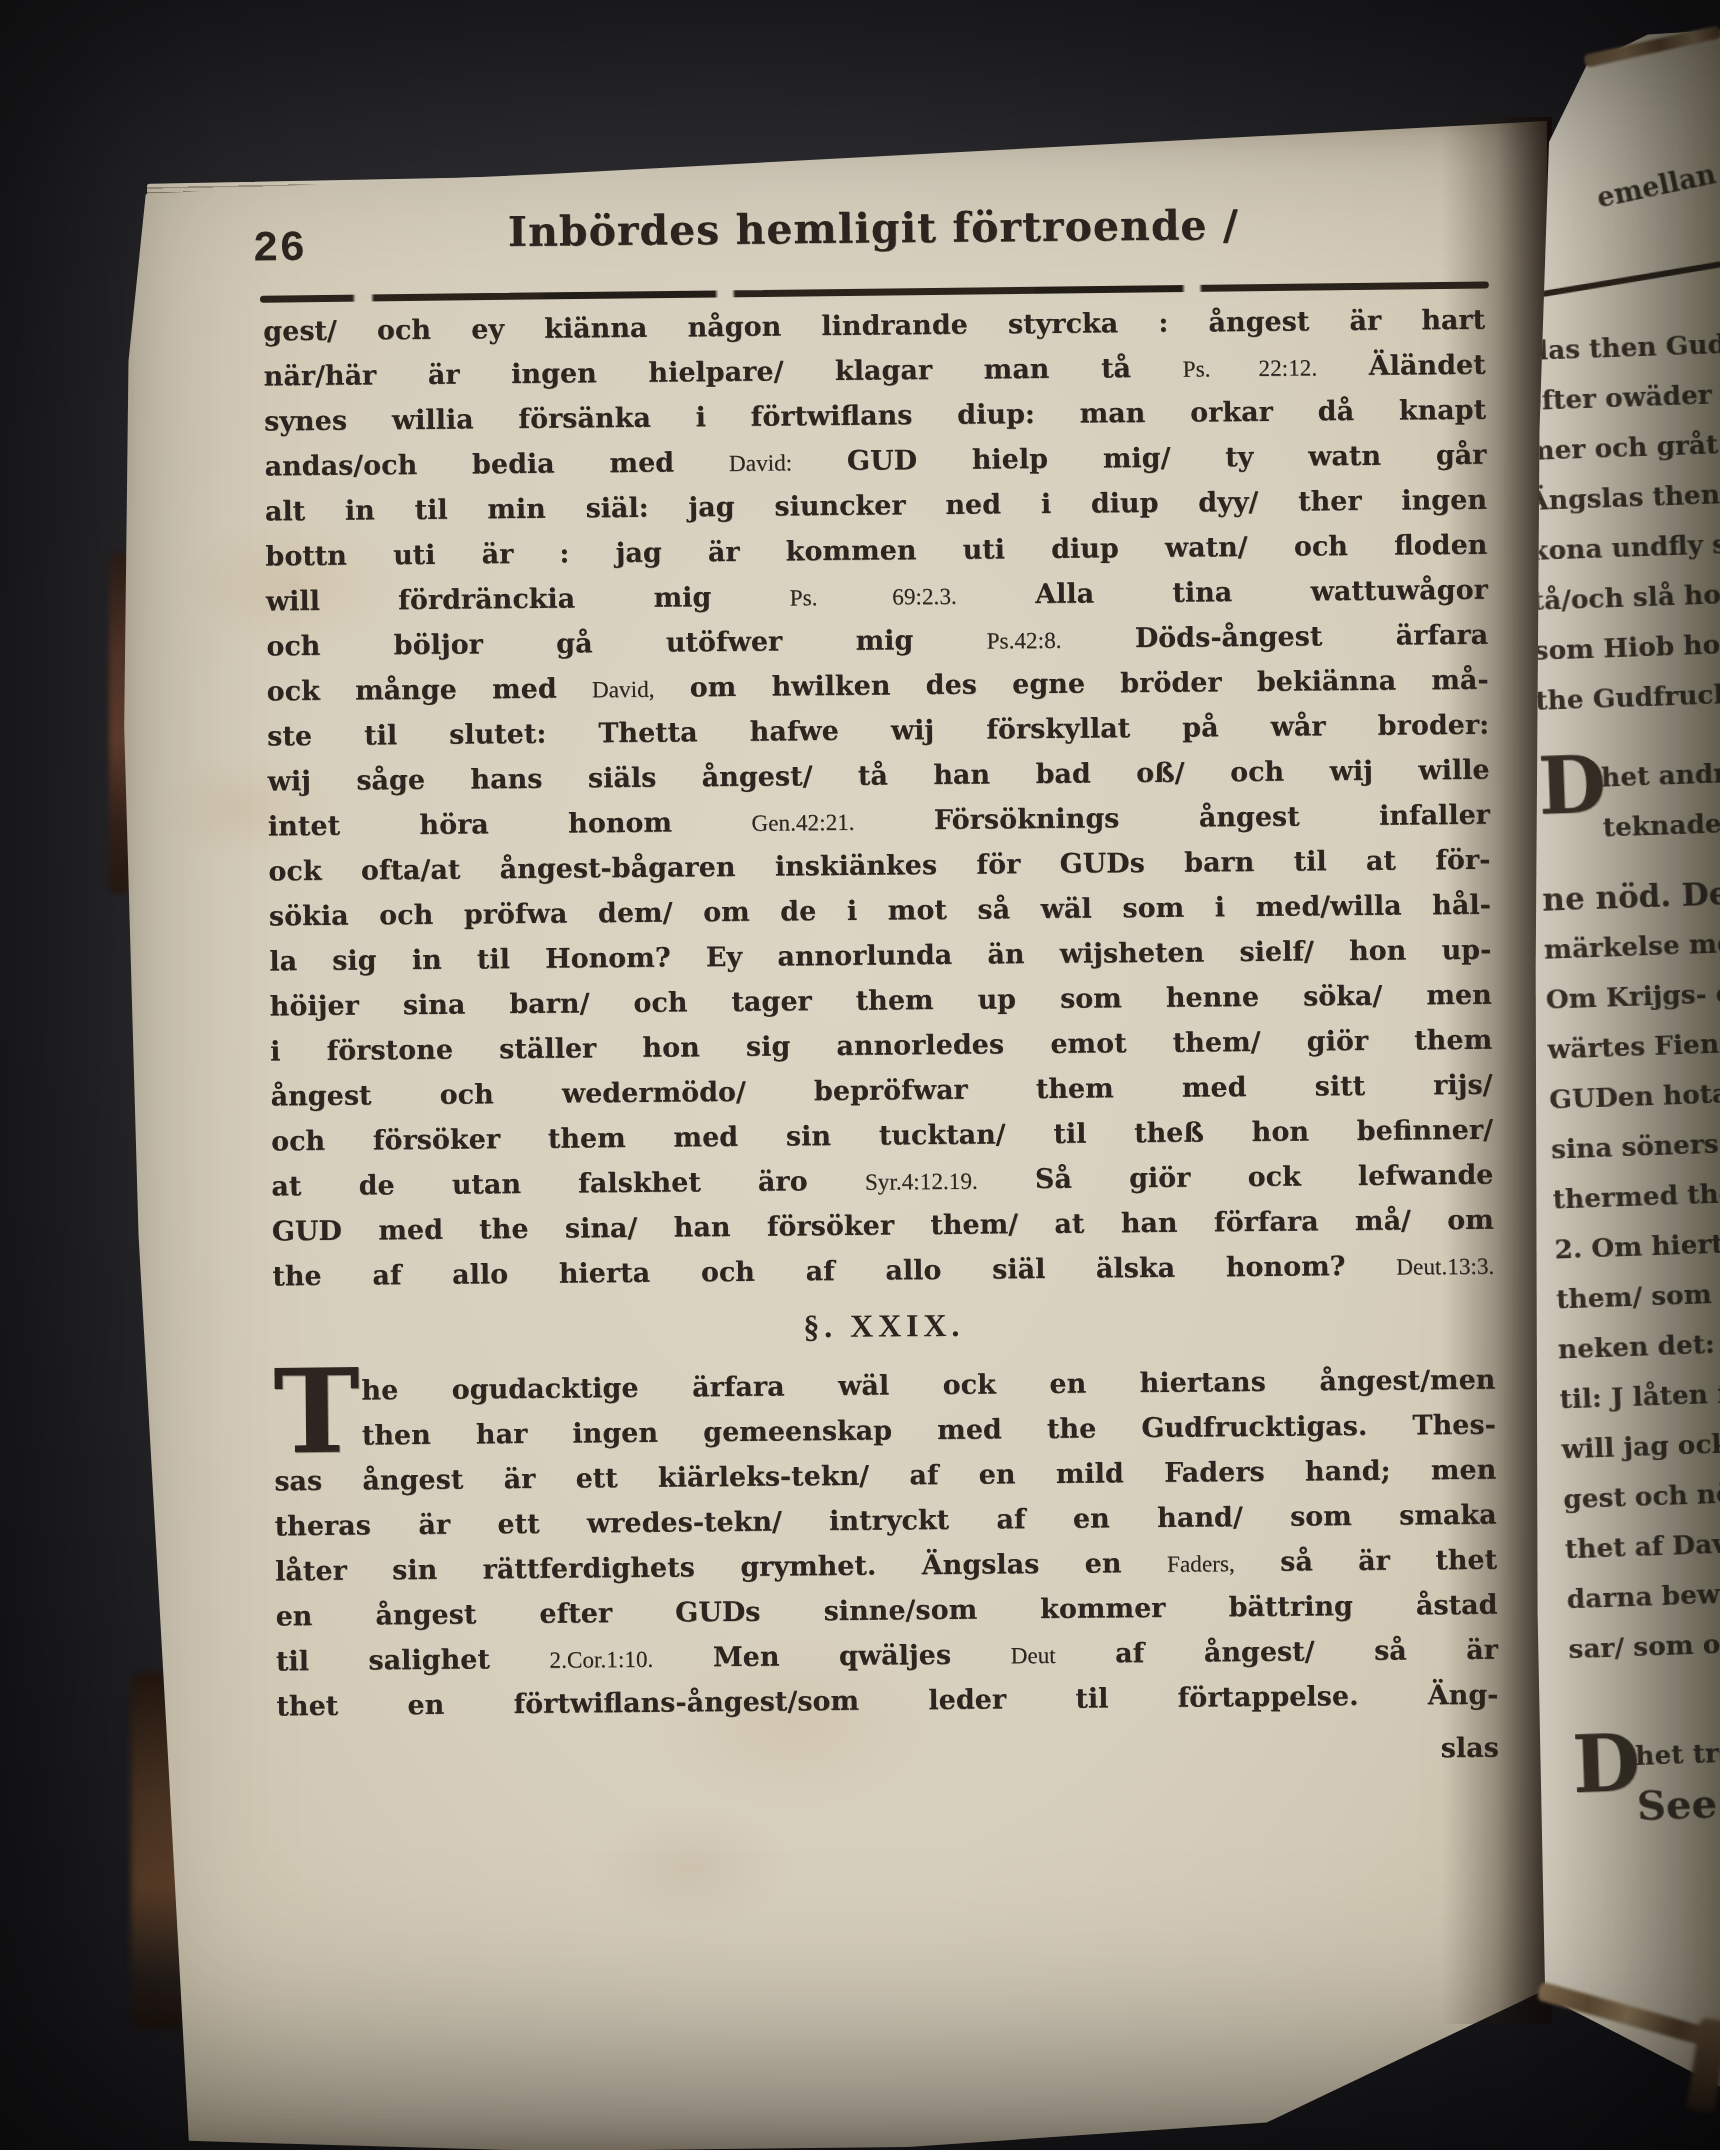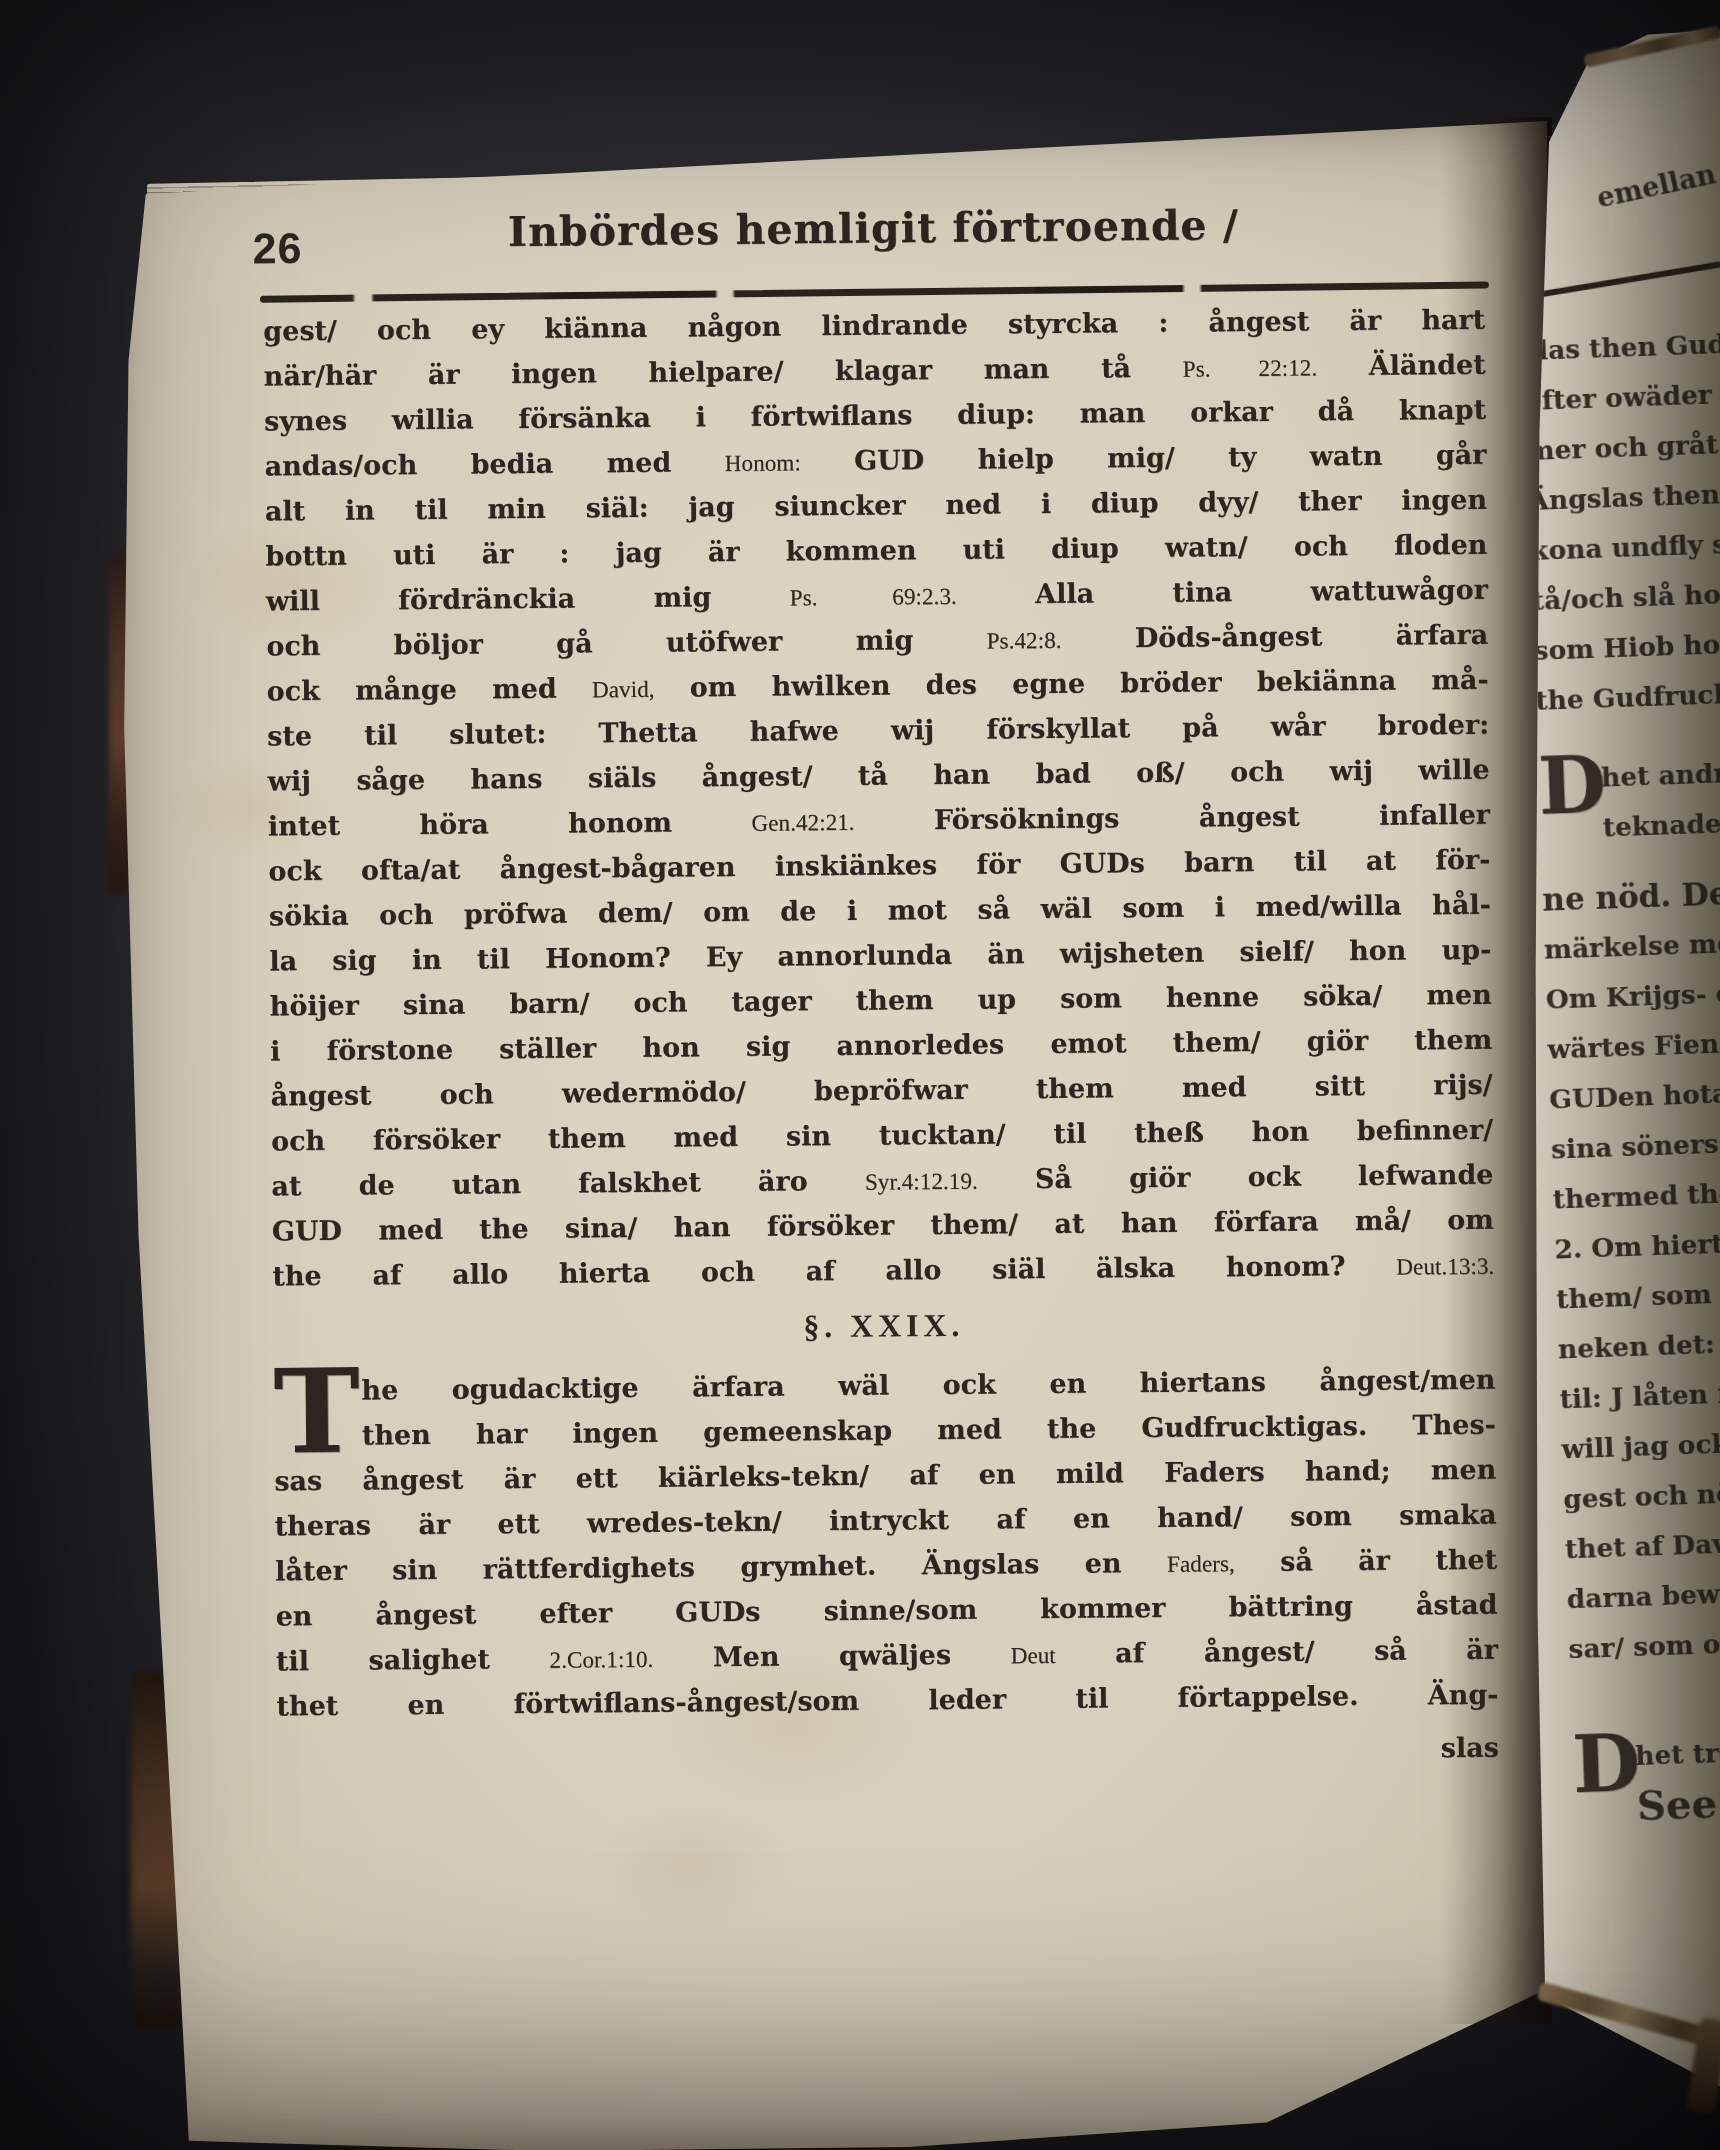--- a/index.html
+++ b/index.html
@@ -35,21 +35,21 @@
     box-shadow:inset -44px 0 64px -29px rgba(70,50,30,.40),
                inset 29px 0 49px -34px rgba(125,100,65,.30),
                inset 0 34px 49px -34px rgba(125,100,65,.32),
                inset 0 -39px 49px -34px rgba(105,82,52,.32);}
   .page-inner{position:absolute;inset:0;transform:rotate(-0.55deg);color:#2d2620;}
 
   .f{font-family:"DejaVu Serif",serif;font-weight:700;}
   .r{font-family:"Liberation Serif",serif;font-weight:400;font-size:.86em;}
 
   .page-header{position:absolute;top:88px;left:154px;width:1222px;height:64px;}
-  .page-number{position:absolute;left:-9.8px;top:13.7px;font-family:Liberation Sans, sans-serif;
+  .page-number{position:absolute;left:-9.8px;top:13.7px;font-family:Liberation Mono, monospace;
     font-size:43px;font-weight:700;letter-spacing:1px;}
   .running-header{position:absolute;left:0;right:0;top:0;text-align:center;font-size:41px;
     letter-spacing:1px;text-shadow:0.5px 0.5px 0 rgba(43,34,25,.45);}
 
   .header-rule{position:absolute;top:172px;left:151px;width:1229px;height:7.3px;transform:rotate(-.12deg);
     border-radius:3.9px;
     background:linear-gradient(90deg,#2b241d 0 7.5%, transparent 7.8% 9%, #2b241d 9.3% 23%, #241e18 23% 37%, transparent 37.3% 38.4%, #2b241d 38.7% 63%, #241e18 63% 75%, transparent 75.3% 76.4%, #2b241d 76.7% 100%);}
 
   .bodytext{position:absolute;left:154px;width:1222px;}
   .b1{top:186px;}
@@ -117,21 +117,21 @@
         <span class="page-number r">26</span>
         <div class="running-header f">Inbördes hemligit förtroende /</div>
       </div>
 
       <div class="header-rule"></div>
 
       <div class="bodytext b1" id="para1">
           <div class="line"><span class="f">gest/ och ey kiänna någon lindrande styrcka : ångest är hart</span></div>
           <div class="line"><span class="f">när/här är ingen hielpare/ klagar man tå </span><span class="r">Ps. 22:12.</span><span class="f">  Äländet</span></div>
           <div class="line"><span class="f">synes willia försänka i förtwiflans diup: man orkar då knapt</span></div>
-          <div class="line"><span class="f">andas/och bedia med </span><span class="r">Honom:</span><span class="f"> GUD hielp mig/ ty watn går</span></div>
+          <div class="line"><span class="f">andas/och bedia med </span><span class="r">David:</span><span class="f"> GUD hielp mig/ ty watn går</span></div>
           <div class="line"><span class="f">alt in til min siäl: jag siuncker ned i diup dyy/ ther ingen</span></div>
           <div class="line"><span class="f">bottn uti är : jag är kommen uti diup watn/ och floden</span></div>
           <div class="line"><span class="f">will fördränckia mig </span><span class="r">Ps. 69:2.3.</span><span class="f">  Alla tina wattuwågor</span></div>
           <div class="line"><span class="f">och böljor gå utöfwer mig </span><span class="r">Ps.42:8.</span><span class="f">  Döds-ångest ärfara</span></div>
           <div class="line"><span class="f">ock månge med </span><span class="r">David,</span><span class="f"> om hwilken des egne bröder bekiänna må-</span></div>
           <div class="line"><span class="f">ste til slutet: Thetta hafwe wij förskyllat på wår broder:</span></div>
           <div class="line"><span class="f">wij såge hans siäls ångest/ tå han bad oß/ och wij wille</span></div>
           <div class="line"><span class="f">intet höra honom </span><span class="r">Gen.42:21.</span><span class="f">  Försöknings ångest infaller</span></div>
           <div class="line"><span class="f">ock ofta/at ångest-bågaren inskiänkes för GUDs barn til at för-</span></div>
           <div class="line"><span class="f">sökia och pröfwa dem/ om de i mot så wäl som i med/willa hål-</span></div>

